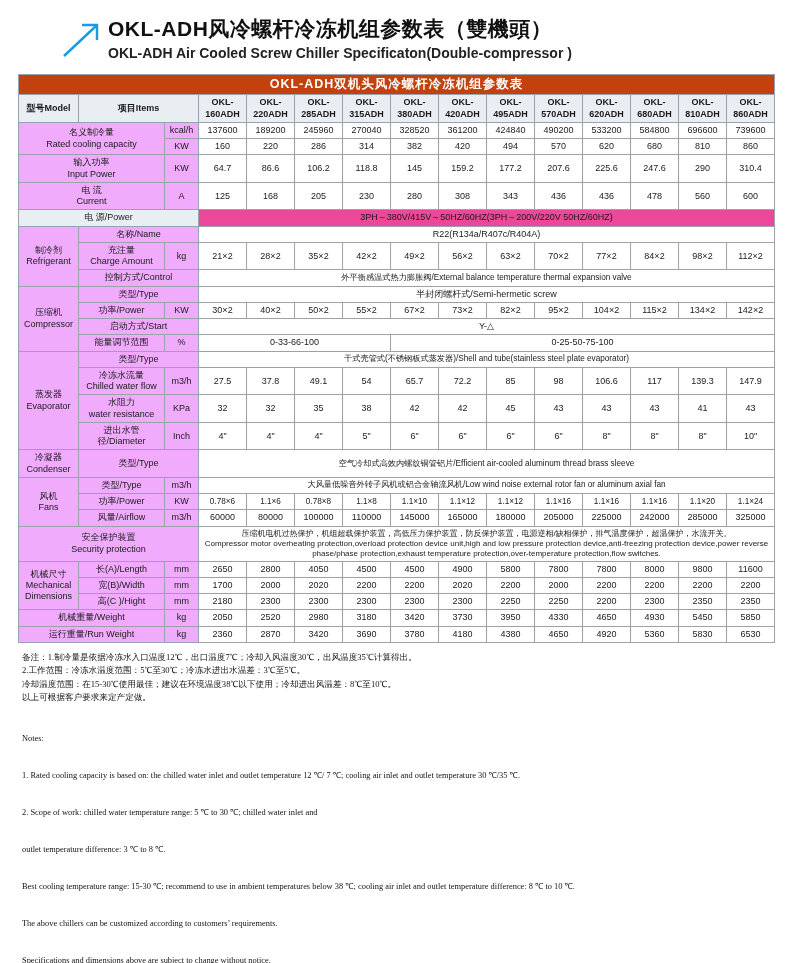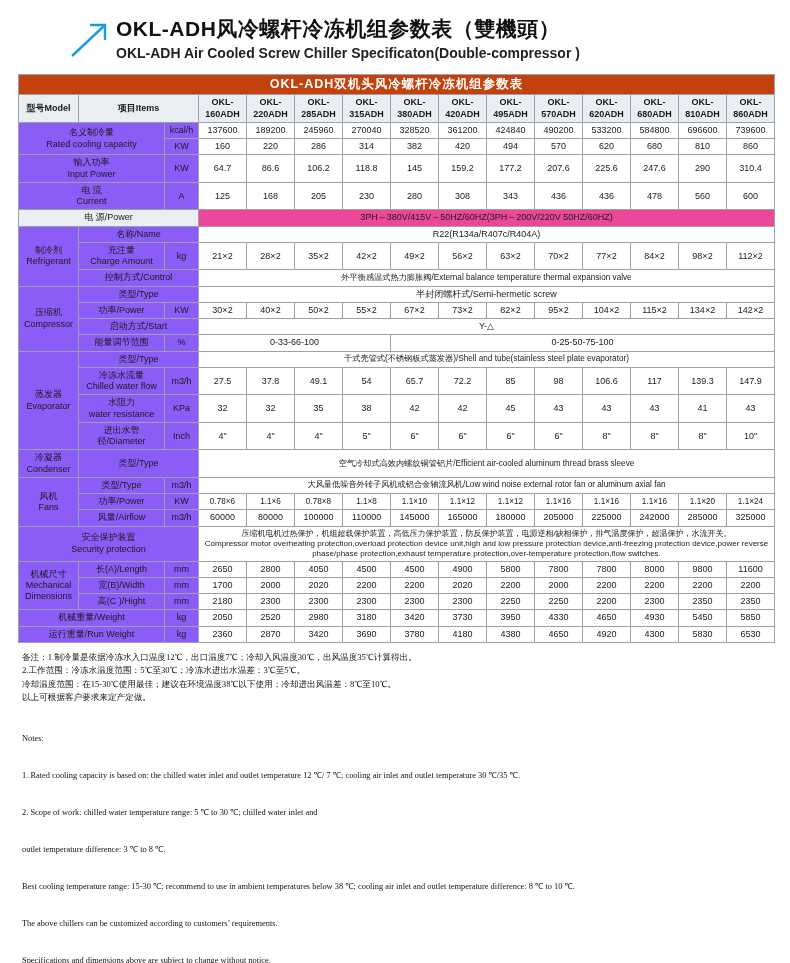--- a/index.html
+++ b/index.html
@@ -6,21 +6,21 @@
   body{
     width:790px; height:963px;
     background:#ffffff;
     font-family:"Liberation Sans", sans-serif;
     color:#1a1a1a;
     -webkit-font-smoothing:antialiased;
   }
   .page{position:relative;width:790px;height:963px;overflow:hidden;}
 
   
-  .header{display:flex;align-items:flex-start;padding:16px 0 6px 60px;margin-left:8px;}
+  .header{display:flex;align-items:flex-start;padding:16px 0 6px 60px;}
   .logo-mark{width:44px;height:40px;flex:0 0 44px;margin-top:4px;}
   .titles{margin-left:4px;}
   .title-cn{font-size:21px;font-weight:bold;letter-spacing:.5px;color:#111;line-height:1.25;}
   .title-en{font-size:14px;color:#222;line-height:1.4;margin-top:2px;font-weight:bold;}
 
   
   .tbl-wrap{padding:4px 18px 0 18px;}
   table.spec{
     border-collapse:collapse;
     width:754px;
@@ -40,21 +40,21 @@
     background:#c2410c;
     color:#fff;
     font-size:12.5px;
     font-weight:bold;
     letter-spacing:1px;
     padding:5px 0;
     border:1px solid #1a9ae6;
   }
   .hdr td{background:#e9eef3;font-weight:bold;font-size:9px;}
   .grayrow td{background:#e9eef3;}
-  .lbl{background:#8b5cf6;font-size:9px;}
+  .lbl{background:#f0abfc;font-size:9px;}
   .lbl-left{text-align:left;padding-left:6px;}
   .small{font-size:8.2px;}
   .safety{font-size:8px;line-height:1.45;text-align:left;padding:3px 6px;}
 
   
   .notes{padding:8px 6px 0 22px;font-size:8.6px;line-height:1.55;color:#111;font-family:Liberation Serif, serif;}
   .notes .cn{font-size:8.6px;}
   .notes .en{font-size:8.4px;margin-top:24px;}
   .notes p{margin:0;}
   .notes .gap{height:4px;}
@@ -467,21 +467,21 @@
       <td class="lbl">kg</td>
       <td>2360</td>
       <td>2870</td>
       <td>3420</td>
       <td>3690</td>
       <td>3780</td>
       <td>4180</td>
       <td>4380</td>
       <td>4650</td>
       <td>4920</td>
-      <td>4300</td>
+      <td>5360</td>
       <td>5830</td>
       <td>6530</td>
     </tr>
   </tbody>
       </table>
   </div>
 
   <div class="notes">
     <p class="cn">备注：1.制冷量是依据冷冻水入口温度12℃，出口温度7℃；冷却入风温度30℃，出风温度35℃计算得出。</p>
     <p class="cn">2.工作范围：冷冻水温度范围：5℃至30℃；冷冻水进出水温差：3℃至5℃。</p>

